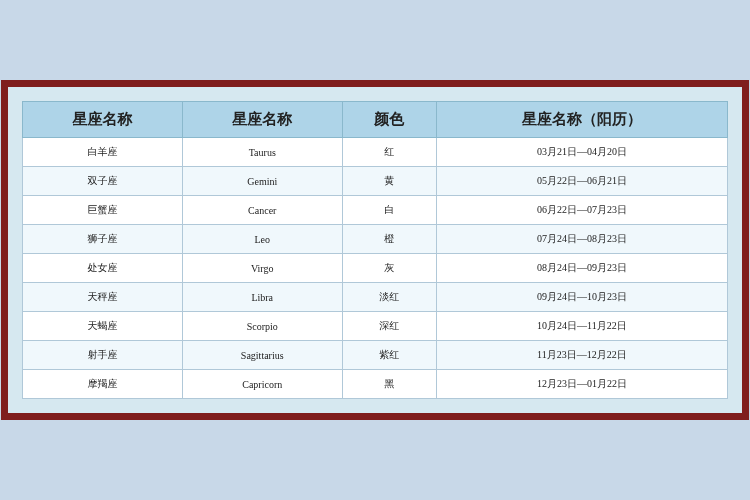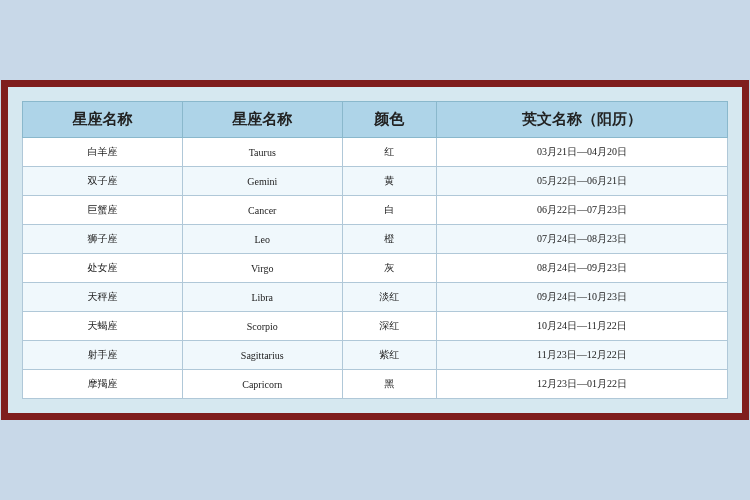--- a/index.html
+++ b/index.html
@@ -57,21 +57,21 @@
 </head>
 <body>
 
 <div class="table-container">
   <table>
     <thead>
       <tr>
         <th>星座名称</th>
         <th>星座名称</th>
         <th>颜色</th>
-        <th>英文名称（阳历）</th>
+        <th>星座名称（阳历）</th>
       </tr>
     </thead>
     <tbody id="table-body">
     <tr>
           <td>白羊座</td>
           <td>Taurus</td>
           <td>红</td>
           <td>03月21日—04月20日</td>
         </tr>
         <tr>

